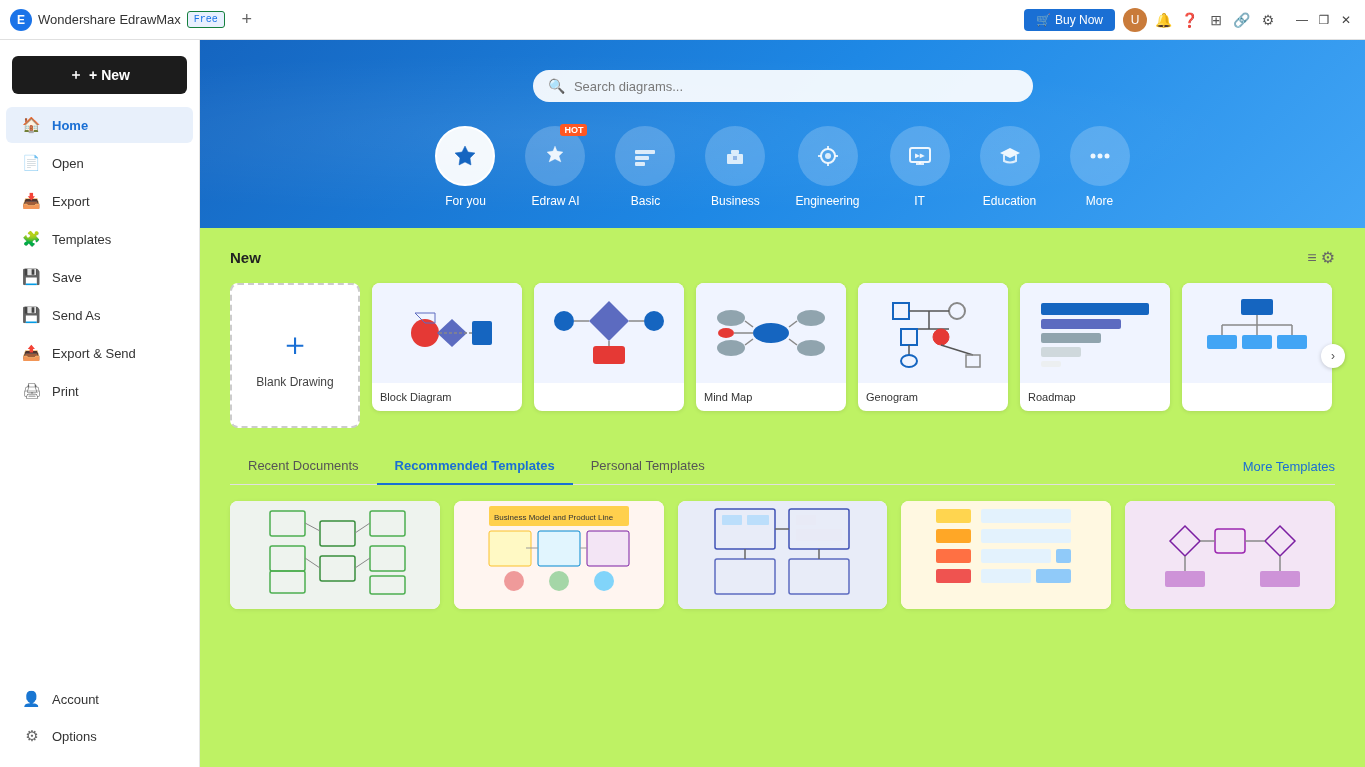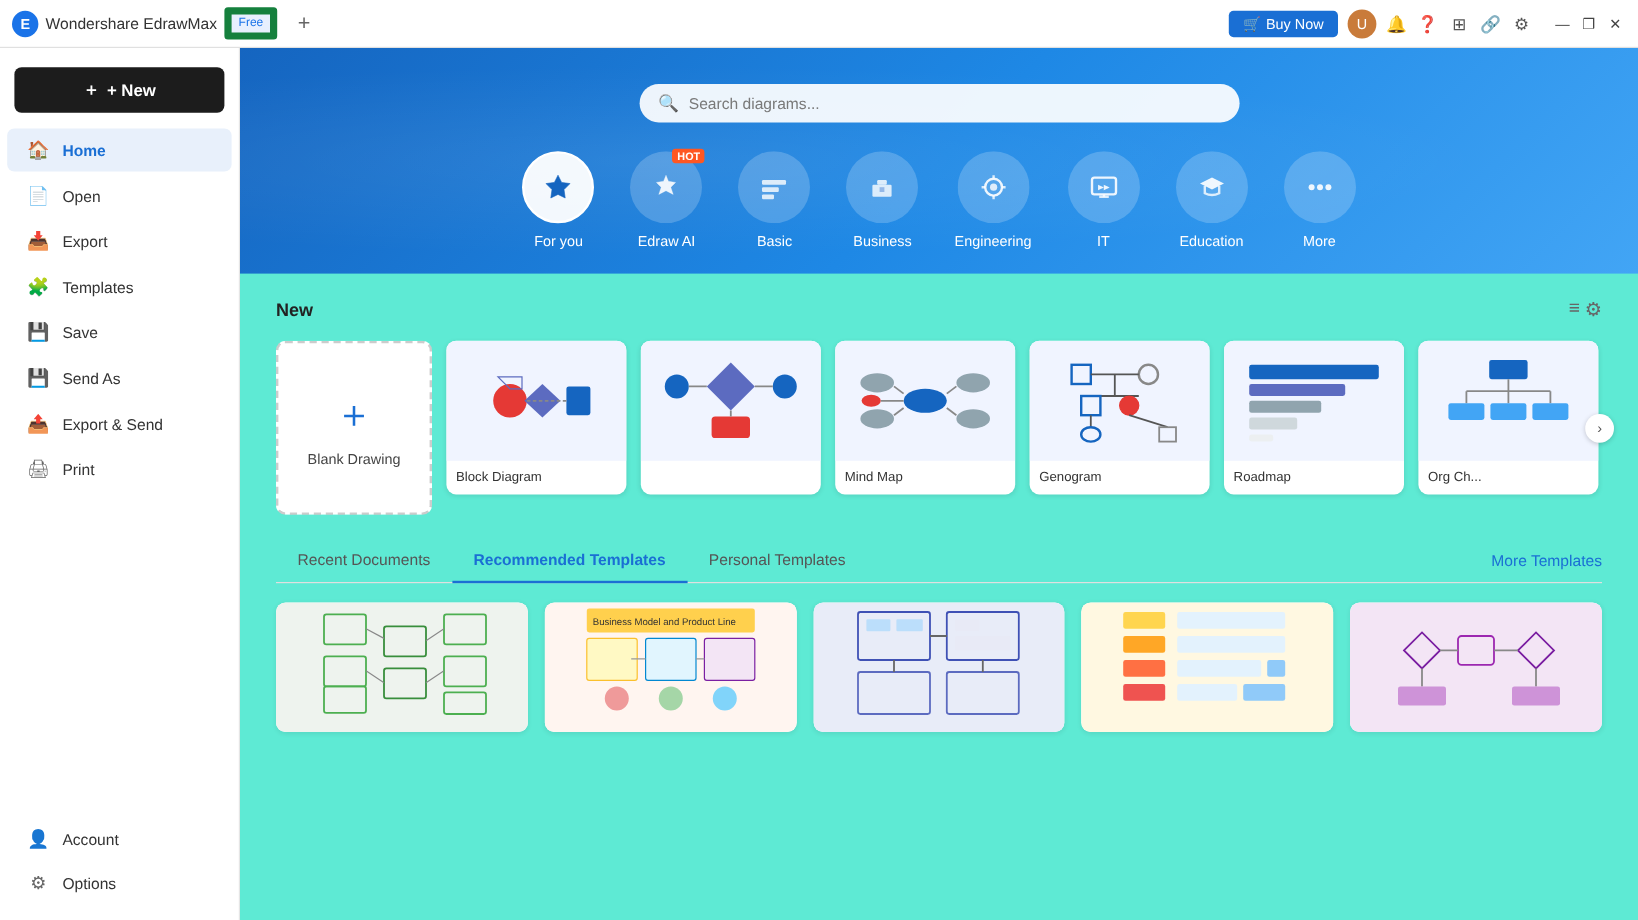--- a/index.html
+++ b/index.html
@@ -29,21 +29,22 @@
       border-radius: 50%;
       display: flex; align-items: center; justify-content: center;
       color: #fff; font-size: 12px; font-weight: bold;
     }
     .free-badge {
       background: #e8f0fe;
       color: #1a73e8;
       font-size: 10px;
       padding: 2px 6px;
       border-radius: 3px;
-      border: 6px solid #15803d;
+      border: 1px solid #15803d;
+      font-family: Liberation Mono, monospace;
     }
     .titlebar-add {
       width: 24px; height: 24px;
       margin-left: 10px;
       cursor: pointer;
       color: #666;
       font-size: 18px;
       display: flex; align-items: center; justify-content: center;
     }
     .titlebar-spacer { flex: 1; }
@@ -129,21 +130,21 @@
     }
     .sidebar-icon { font-size: 15px; color: #666; width: 20px; text-align: center; }
     .sidebar-item.active .sidebar-icon { color: #1a6fd4; }
     .sidebar-spacer { flex: 1; }
     .sidebar-bottom { padding-bottom: 12px; }
 
     
     .main-content {
       flex: 1;
       overflow-y: auto;
-      background: #5eead4;
+      background: #bef264;
     }
 
     
     .banner {
       background: linear-gradient(135deg, #1565c0 0%, #1e88e5 50%, #42a5f5 100%);
       padding: 30px 40px 20px;
       position: relative;
       overflow: hidden;
     }
     .banner::before {
@@ -661,21 +662,20 @@
                   <line x1="60" y1="22" x2="60" y2="32" stroke="#888" stroke-width="1.5"></line>
                   <line x1="25" y1="32" x2="95" y2="32" stroke="#888" stroke-width="1.5"></line>
                   <line x1="25" y1="32" x2="25" y2="42" stroke="#888" stroke-width="1.5"></line>
                   <line x1="60" y1="32" x2="60" y2="42" stroke="#888" stroke-width="1.5"></line>
                   <line x1="95" y1="32" x2="95" y2="42" stroke="#888" stroke-width="1.5"></line>
                   <rect x="10" y="42" width="30" height="14" rx="2" fill="#42a5f5"></rect>
                   <rect x="45" y="42" width="30" height="14" rx="2" fill="#42a5f5"></rect>
                   <rect x="80" y="42" width="30" height="14" rx="2" fill="#42a5f5"></rect>
                 </svg>
               </div>
-              <div class="template-card-label">Org Ch...</div>
             </div>
           </div>
           <div class="scroll-arrow">›</div>
         </div>
       </div>
     </div>
 
     <div class="templates-section">
       <div class="tabs-row">
         <div class="tab-item">Recent Documents</div>

